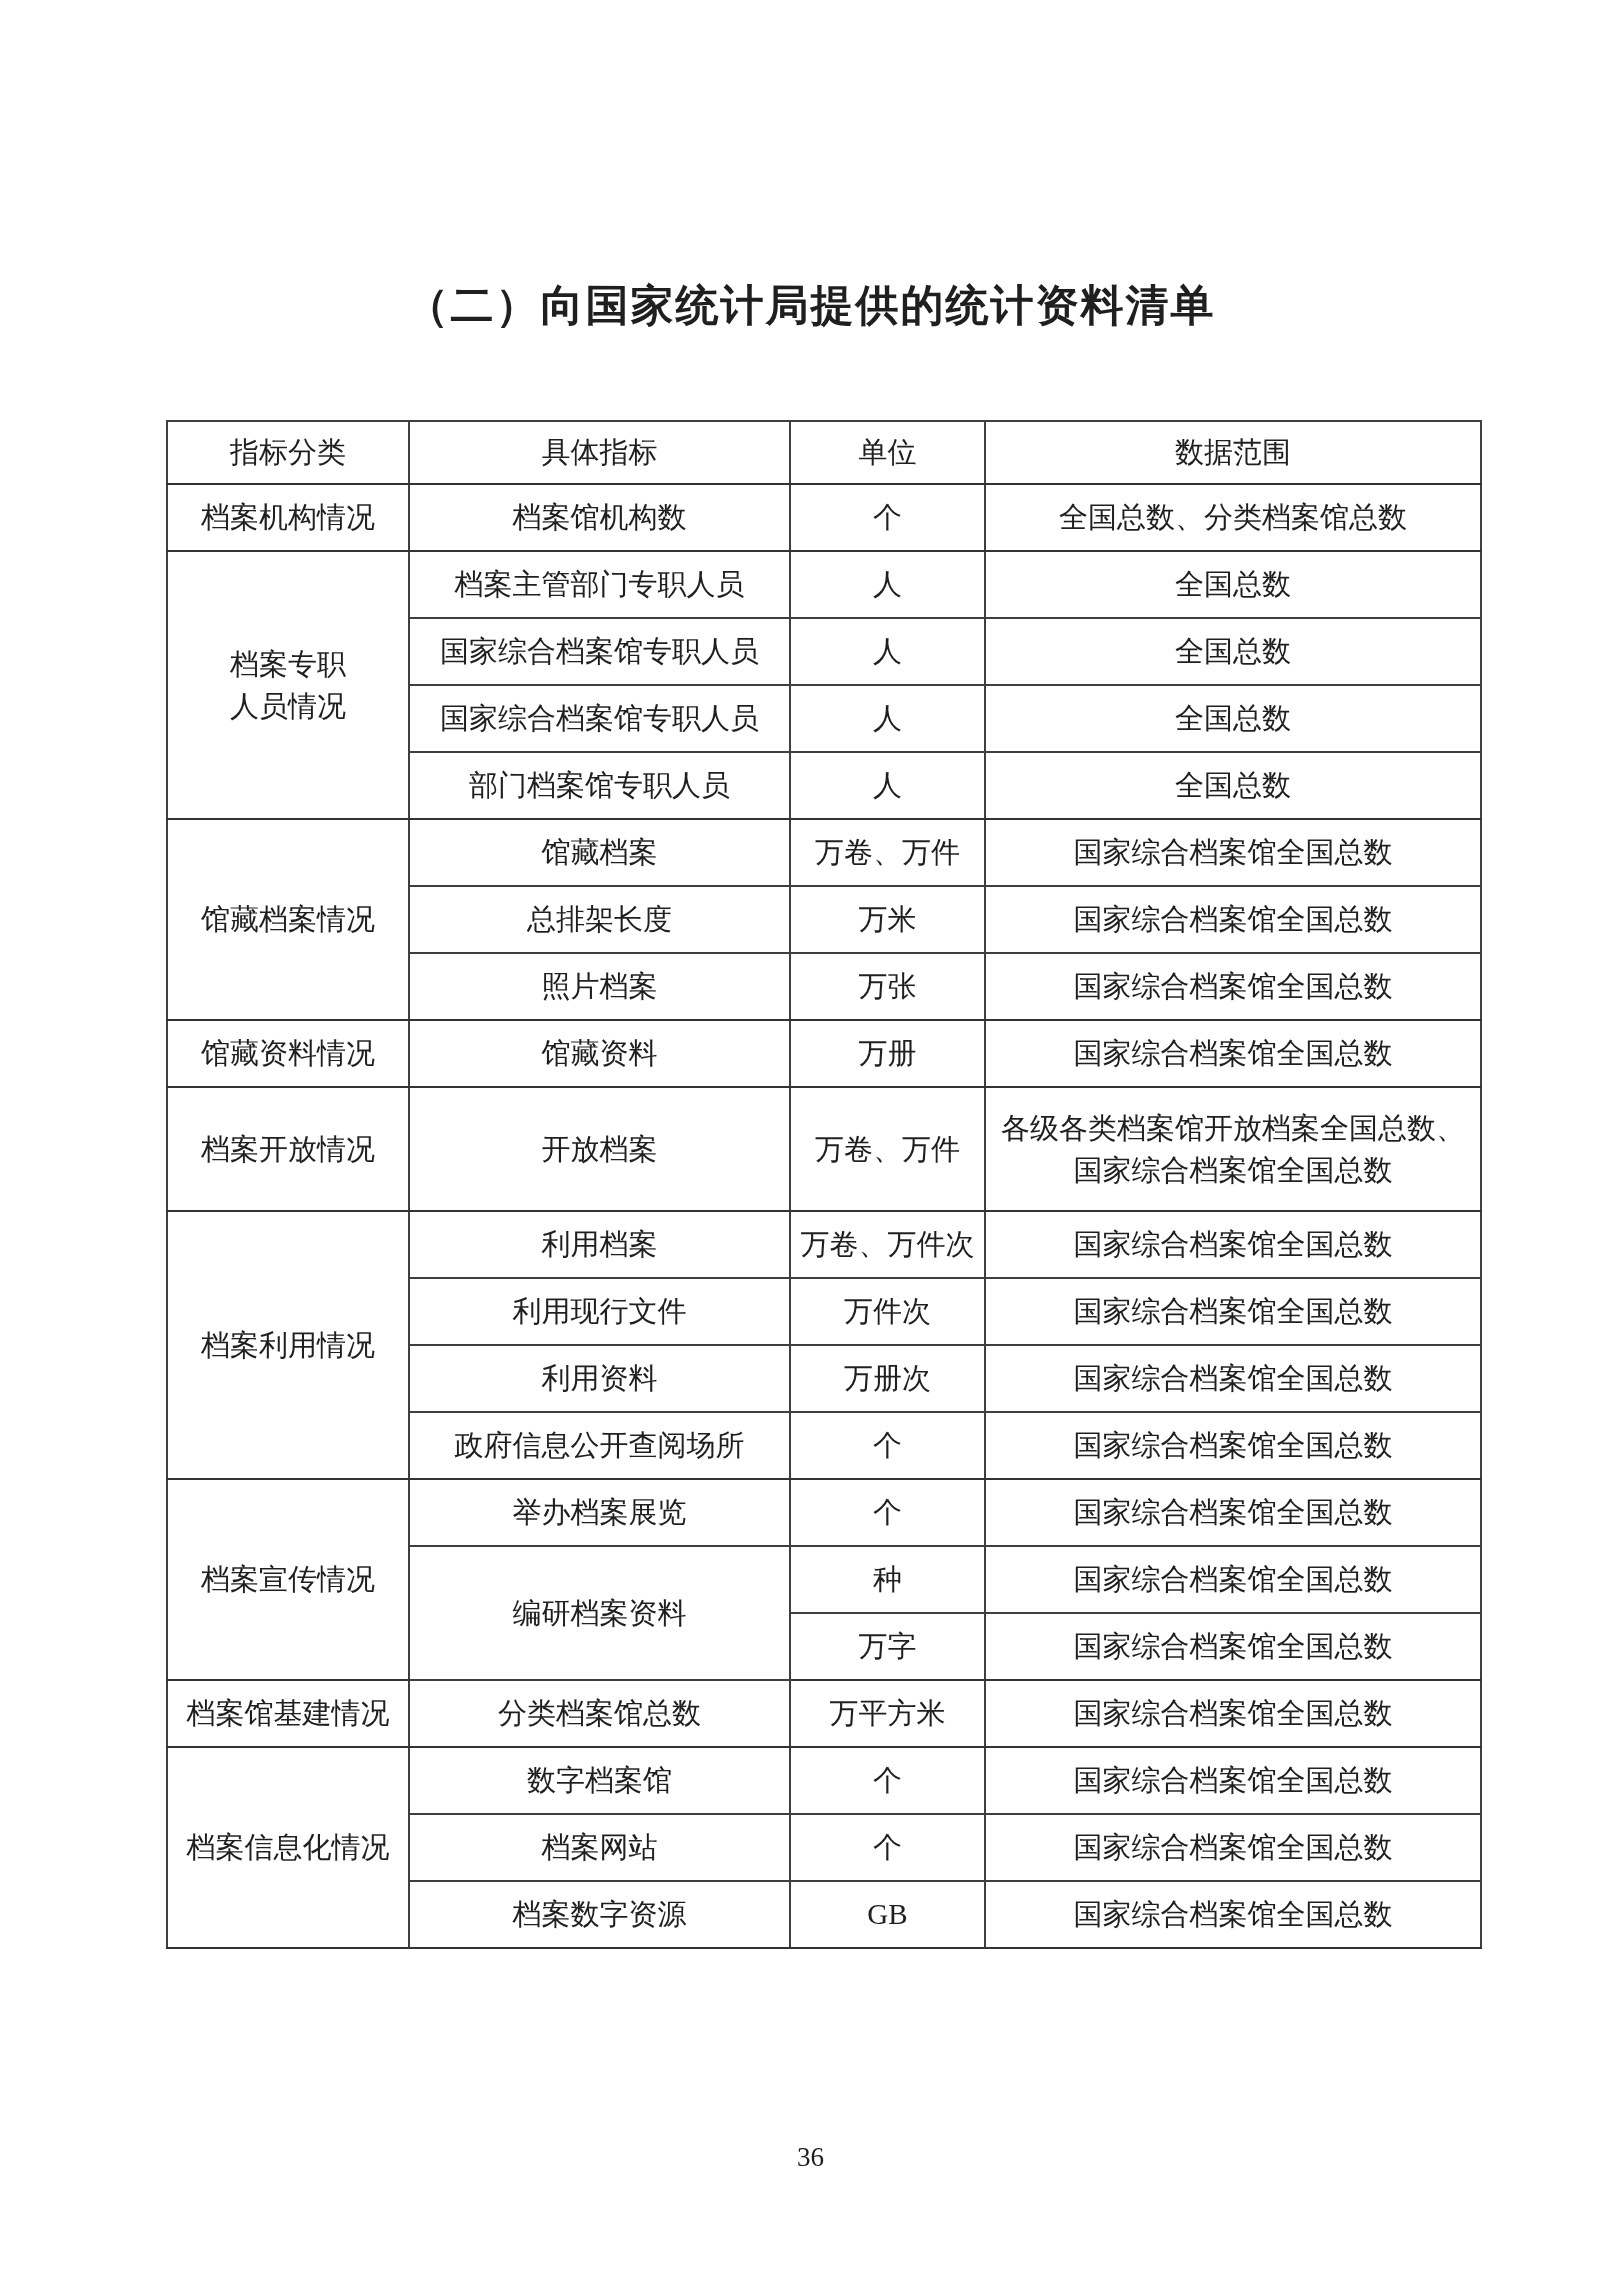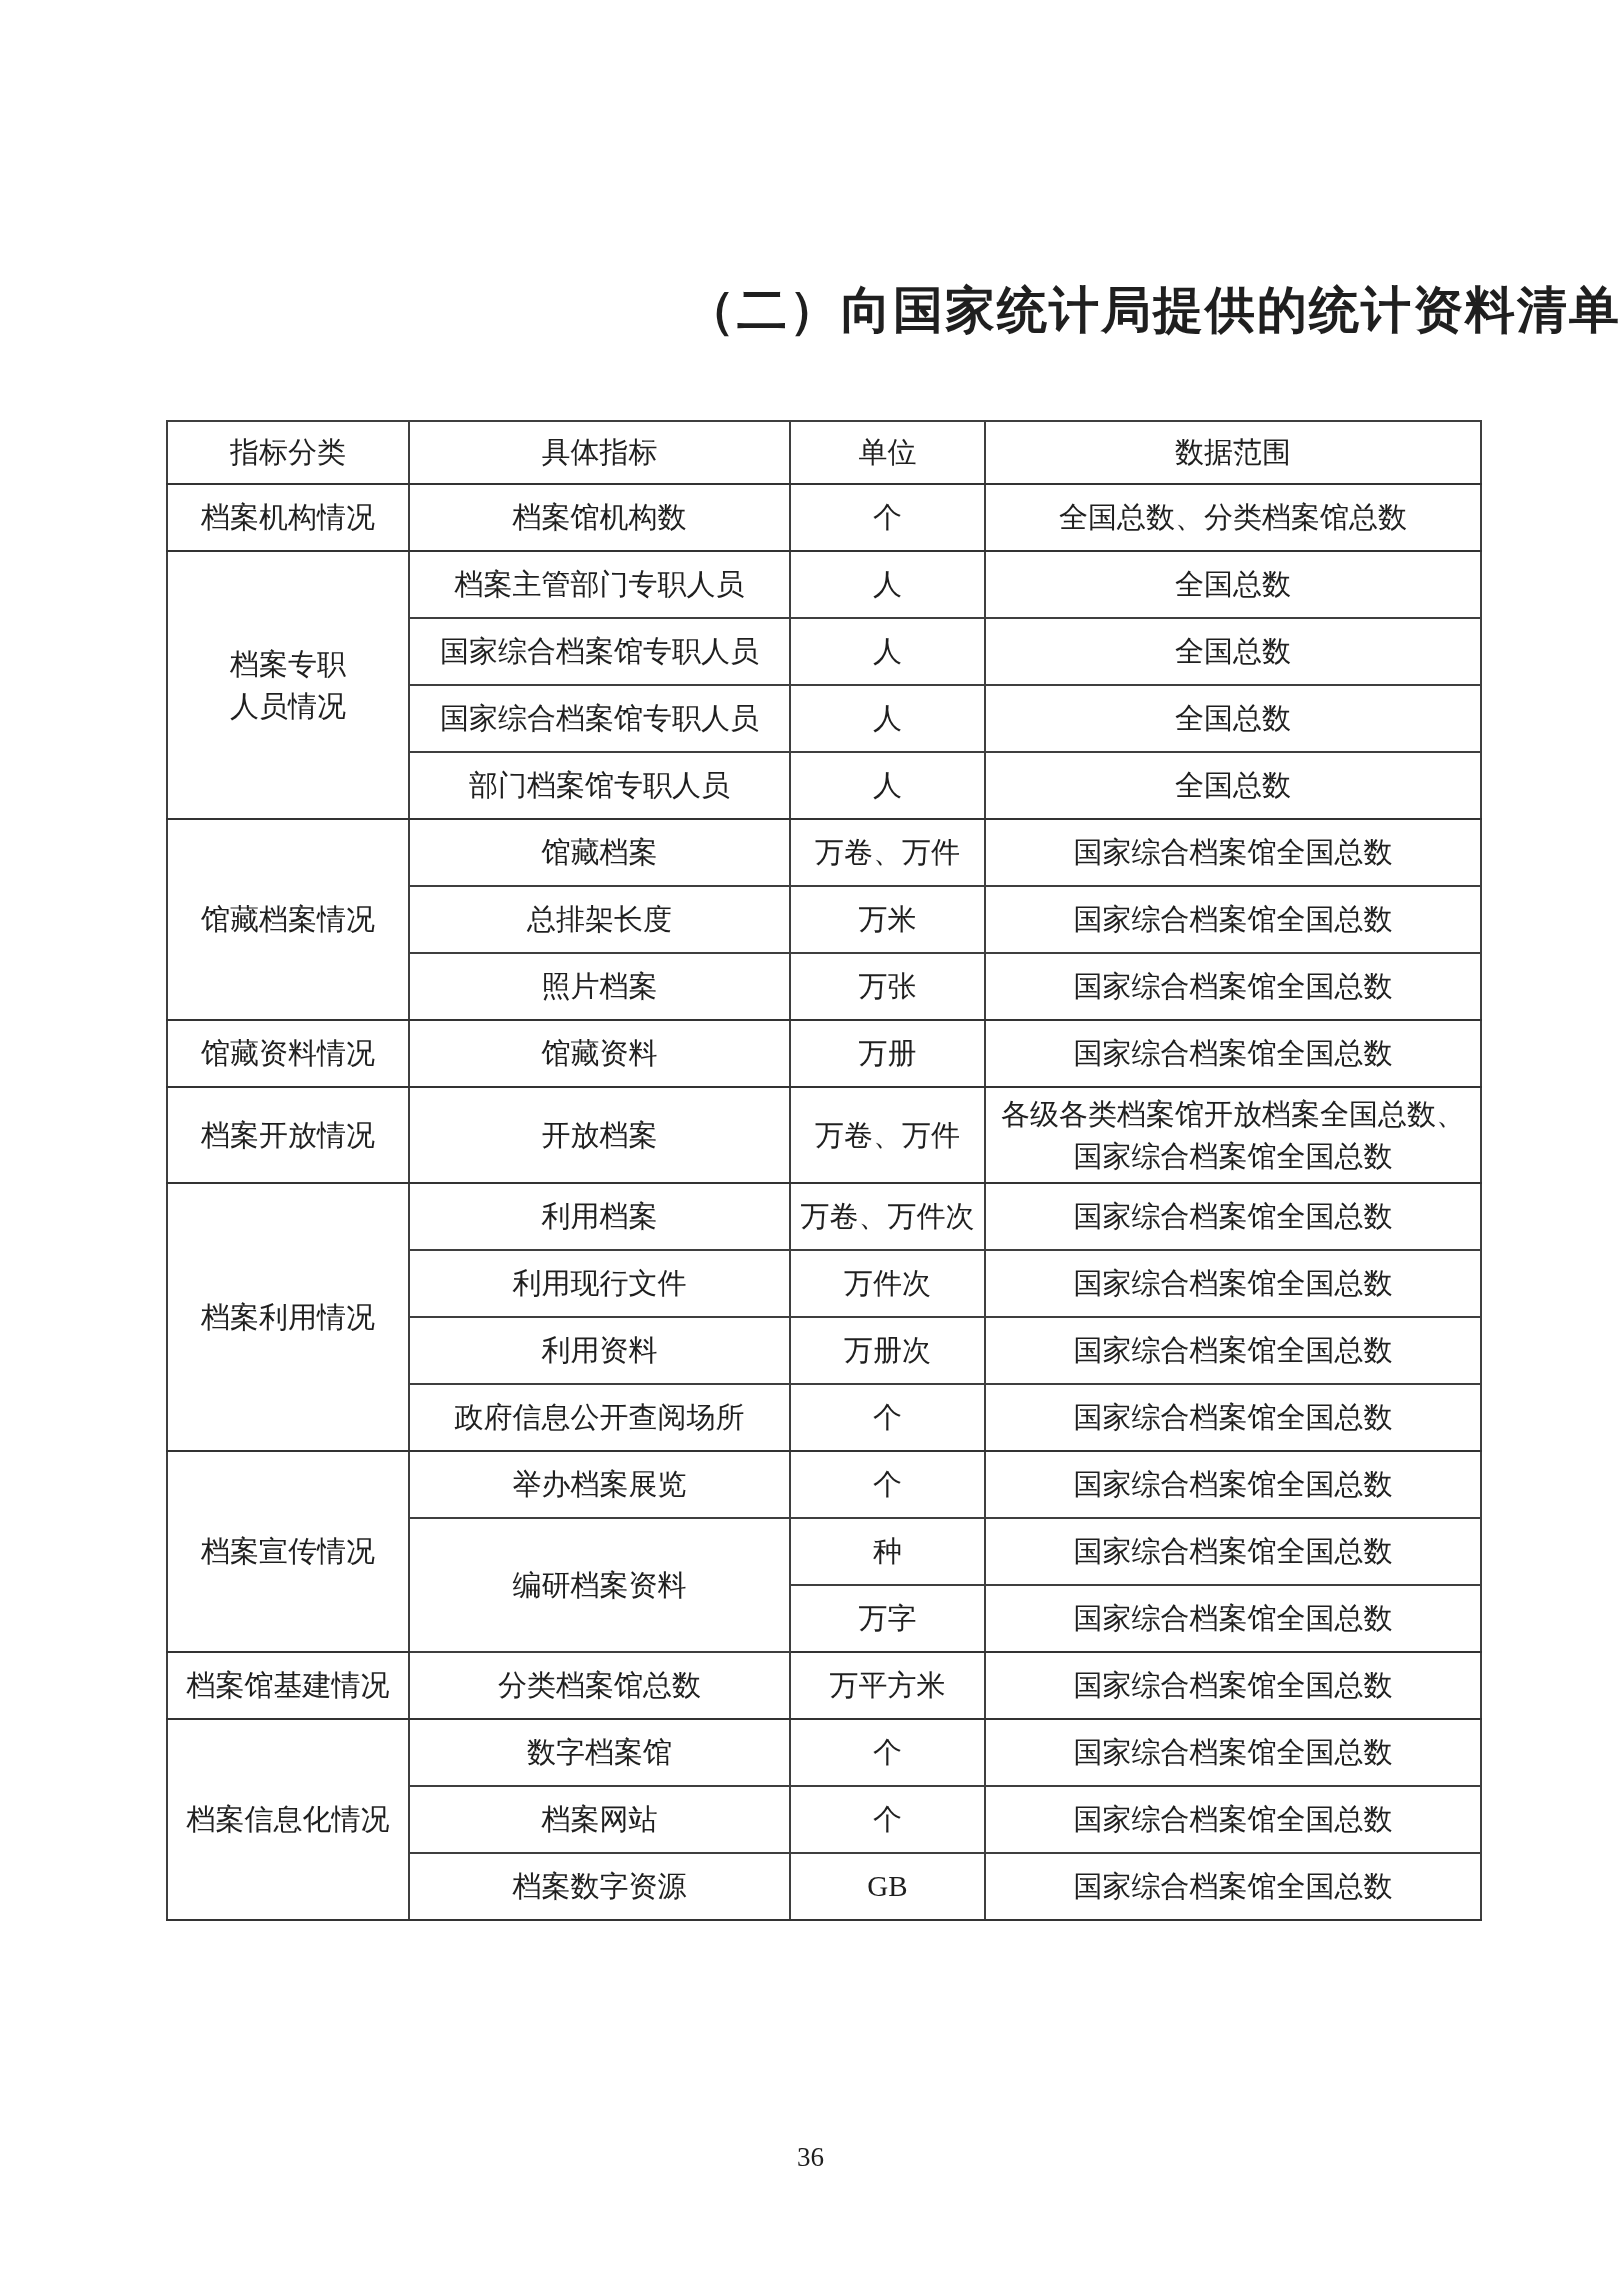--- a/index.html
+++ b/index.html
@@ -14,22 +14,22 @@
     background: #ffffff;
     color: #1f1f1f;
     font-family: "Liberation Serif", "DejaVu Serif", serif;
     overflow: hidden;
   }
   .doc-title {
     position: absolute;
     top: 277px;
     left: 0;
     width: 100%;
-    text-align: right;
-    font-size: 50px;
+    text-align: center;
+    font-size: 43px;
     font-weight: 700;
     letter-spacing: 2px;
     white-space: nowrap;
   }
   table.stat-table {
     position: absolute;
     left: 166px;
     top: 420px;
     width: 1314px;
     border-collapse: collapse;
@@ -42,21 +42,21 @@
     font-size: 29px;
     font-weight: 400;
     text-align: center;
     vertical-align: middle;
     padding: 0 5.9px;
     line-height: 1.45;
     overflow: hidden;
   }
   .stat-table thead tr { height: 63px; }
   .stat-table tbody tr { height: 67px; }
-  .stat-table tbody tr.tall { height: 96px; padding-left: 20px; }
+  .stat-table tbody tr.tall { height: 124px; padding-left: 20px; }
   .stat-table thead th { border-bottom-width: 2.9px; border-bottom-color: #333333; }
   .stat-table tr.group-end td { border-bottom-width: 2.9px; border-bottom-color: #333333; }
   .stat-table td.cat { border-bottom-width: 2.9px; border-bottom-color: #333333; border-radius: 31px; }
   .page-number {
     position: absolute;
     top: 2142px;
     left: 0;
     width: 100%;
     text-align: center;
     font-size: 27px;

